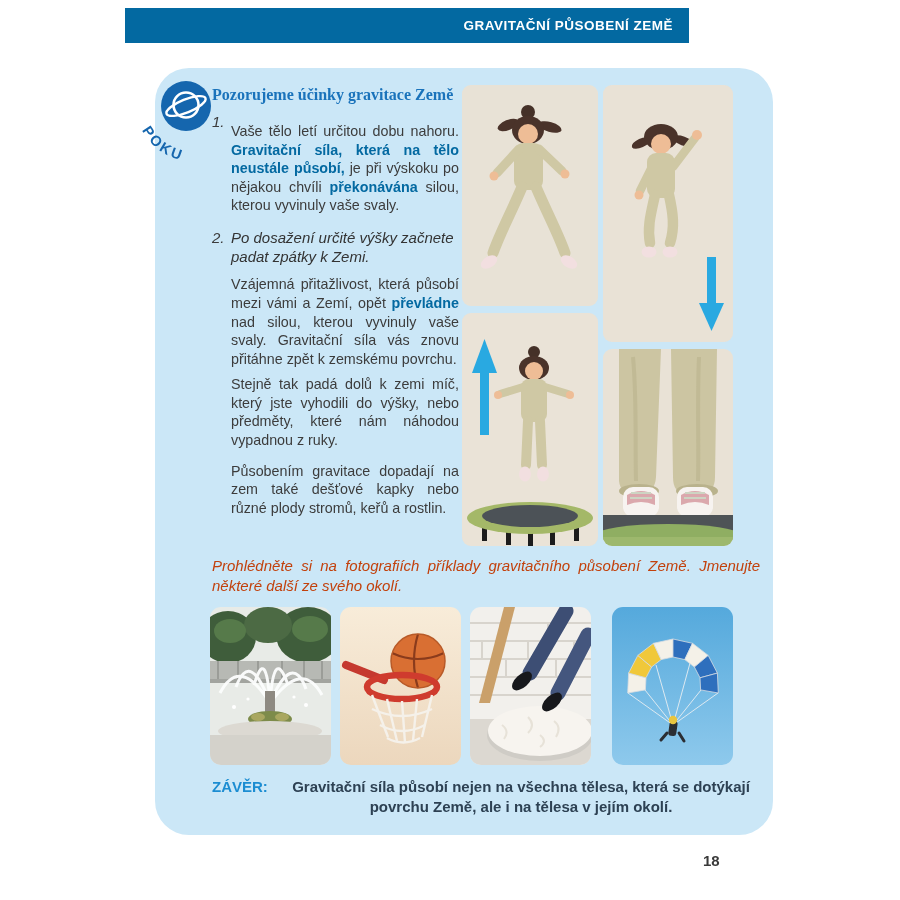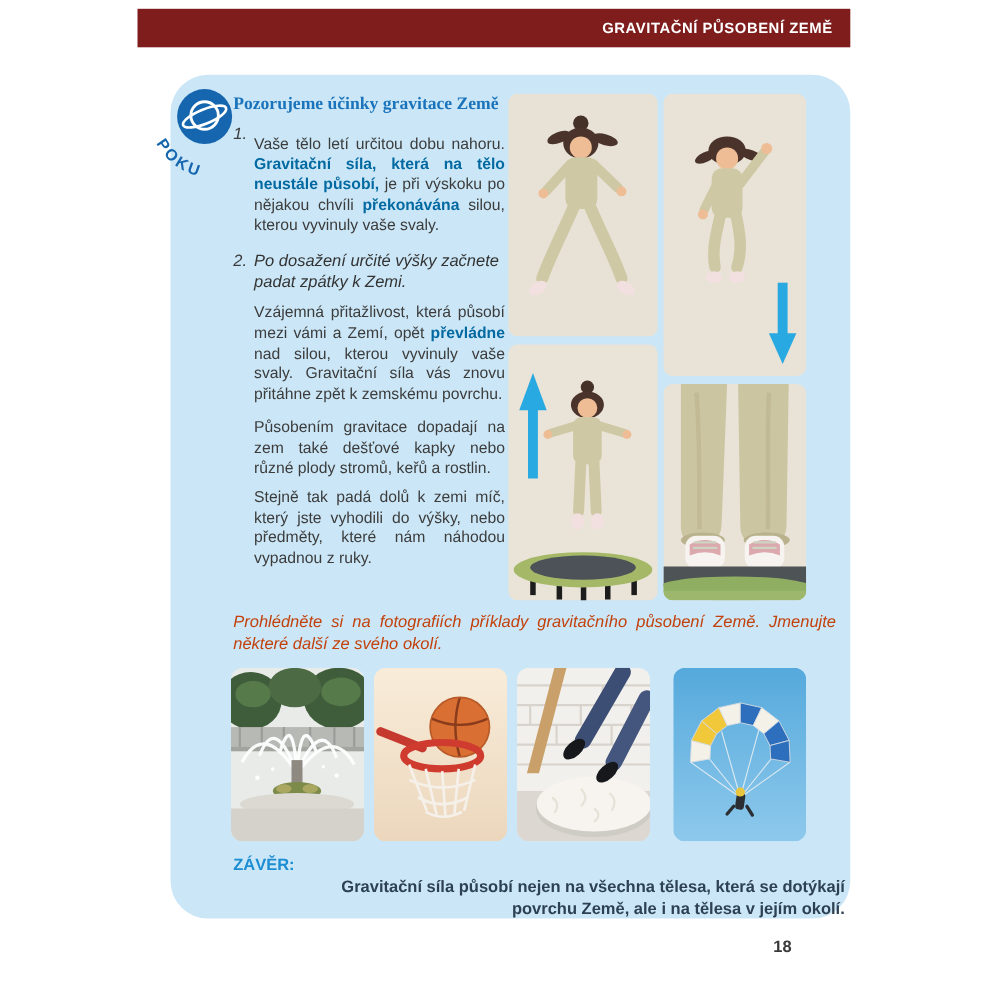--- a/index.html
+++ b/index.html
@@ -2,22 +2,22 @@
 <html><head>
 <meta charset="utf-8">
 <style>
   html,body{margin:0;padding:0;}
   body{
     width:900px;height:900px;position:relative;background:#ffffff;
     font-family:"Liberation Sans","DejaVu Sans",sans-serif;
     -webkit-font-smoothing:antialiased;
   }
   .header-bar{
-    position:absolute;left:125px;top:8px;width:648px;height:35px;
-    background:#7f1d1d;display:flex;align-items:center;justify-content:flex-end;
+    position:absolute;left:125px;top:8px;width:564px;height:35px;
+    background:#0369a1;display:flex;align-items:center;justify-content:flex-end;
     padding-right:16px;box-sizing:border-box;
   }
   .header-title{color:#ffffff;font-weight:bold;font-size:13.5px;letter-spacing:.5px;}
   .content-box{
     position:absolute;left:155px;top:68px;width:618px;height:767px;
     background:#cbe7f7;border-radius:34px;
   }
   .pokus-badge{position:absolute;left:134px;top:74px;width:96px;height:96px;}
   .lesson-heading{
     position:absolute;left:212px;top:86px;width:260px;
@@ -35,21 +35,21 @@
   .photo svg{display:block;}
   .prompt{
     position:absolute;left:212px;top:556px;width:548px;
     font-style:italic;font-size:15px;line-height:1.33;color:#c2410c;text-align:justify;
   }
   .examples{position:absolute;left:210px;top:607px;display:flex;gap:9px;}
   .ex-photo{width:121px;height:158px;border-radius:11px;overflow:hidden;flex:none;}
   .ex-photo.last{margin-left:12px;}
   .conclusion{position:absolute;left:212px;top:777px;width:556px;display:flex;}
   .conclusion-label{flex:none;width:62px;color:#1c8dd2;font-weight:bold;font-size:15px;line-height:1.35;}
-  .conclusion-text{font-weight:bold;font-size:15px;line-height:1.35;color:#2d4153;text-align:right;margin-top:20px;}
+  .conclusion-text{font-weight:bold;font-size:15px;line-height:1.35;color:#2d4153;text-align:center;}
   .page-number{position:absolute;left:703px;top:852px;font-weight:bold;font-size:15px;color:#3a3a3a;}
 </style>
 </head>
 <body>
 
 <div class="header-bar">
   <span class="header-title">GRAVITAČNÍ PŮSOBENÍ ZEMĚ</span>
 </div>
 
 <div class="content-box"></div>
@@ -74,22 +74,22 @@
   <div class="step">
     <span class="step-num">1.</span>
   </div>
   <p class="body"><span>Vaše tělo letí určitou dobu nahoru. </span><b class="hl">Gravitační síla, která na tělo neustále působí,</b><span> je při výskoku po nějakou chvíli </span><b class="hl">překonávána</b><span> silou, kterou vyvinuly vaše svaly.</span></p>
 
   <div class="step" style="margin-top:14px">
     <span class="step-num">2.</span>
     <span class="instruction">Po dosažení určité výšky začnete padat zpátky k Zemi.</span>
   </div>
   <p class="body"><span>Vzájemná přitažlivost, která působí mezi vámi a Zemí, opět </span><b class="hl">převládne</b><span> nad silou, kterou vyvinuly vaše svaly. Gravitační síla vás znovu přitáhne zpět k zemskému povrchu.</span></p>
+  <p class="body">Stejně tak padá dolů k zemi míč, který jste vyhodili do výšky, nebo předměty, které nám náhodou vypadnou z ruky.</p>
   <p class="body" style="margin-top:12px">Působením gravitace dopadají na zem také dešťové kapky nebo různé plody stromů, keřů a rostlin.</p>
-  <p class="body">Stejně tak padá dolů k zemi míč, který jste vyhodili do výšky, nebo předměty, které nám náhodou vypadnou z ruky.</p>
 </div>
 
 <div class="photo" style="left:462px;top:85px;width:136px;height:221px;">
   <svg width="136" height="221" viewBox="0 0 136 221">
     <rect width="136" height="221" fill="#ece5da"></rect>
     <rect width="136" height="221" fill="#e3dccf" opacity=".35"></rect>
     <ellipse cx="46" cy="40" rx="11" ry="5" fill="#4a332a" transform="rotate(-22 46 40)"></ellipse>
     <ellipse cx="88" cy="42" rx="12" ry="5" fill="#4a332a" transform="rotate(16 88 42)"></ellipse>
     <circle cx="66" cy="27" r="7" fill="#453128"></circle>
     <ellipse cx="66" cy="45" rx="16" ry="14" fill="#4a332a"></ellipse>

